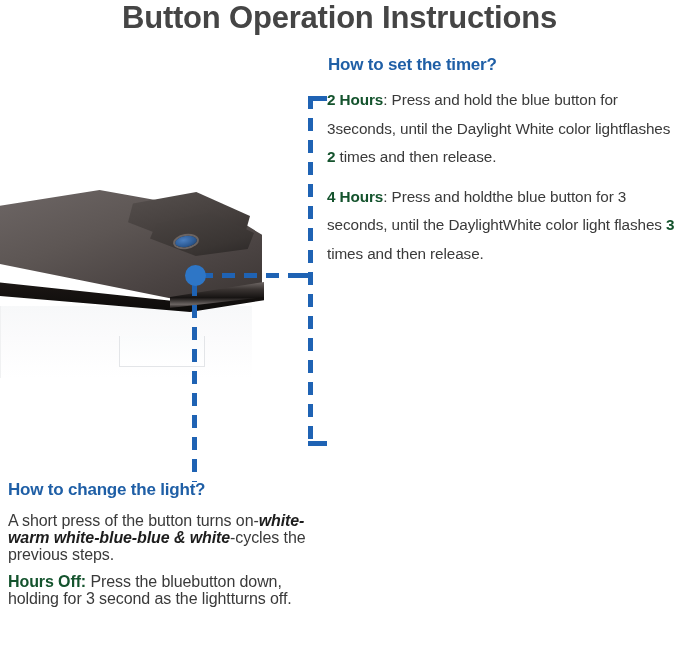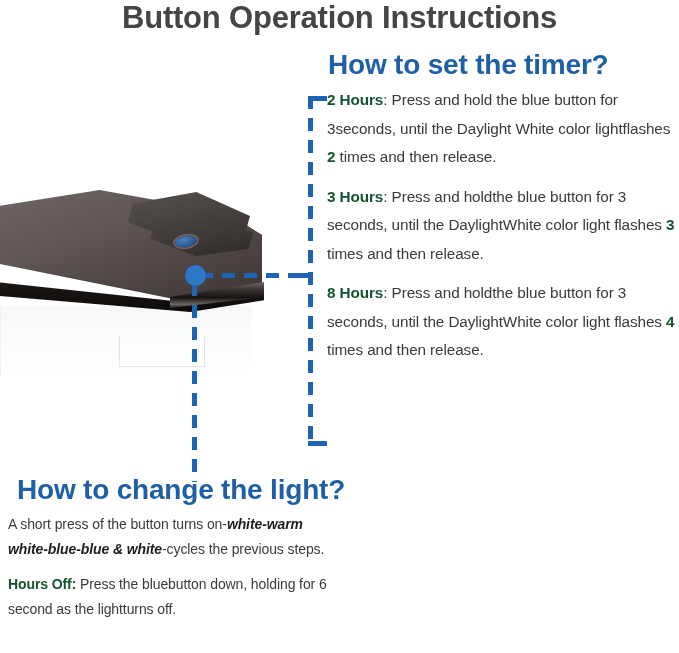--- a/index.html
+++ b/index.html
@@ -16,25 +16,25 @@
     position: absolute; left: 0; top: -2px; width: 679px;
     text-align: center;
     font-size: 31px; font-weight: 700; letter-spacing: -0.2px;
     color: #454545; line-height: 40px;
     white-space: nowrap;
   }
 
   
   .heading-blue {
     position: absolute;
-    font-size: 28px; font-weight: 700; color: #1F5FA6;
+    font-size: 17px; font-weight: 700; color: #1F5FA6;
     letter-spacing: -0.2px; line-height: 28px; white-space: nowrap;
   }
   #timer-heading { left: 328px; top: 51px; }
-  #light-heading { left: 8px;  top: 476px; margin-left: 9px; }
+  #light-heading { left: 8px;  top: 476px; }
 
   
   #product {
     position: absolute; left: 0px; top: 186px;
     width: 268px; height: 192px;
   }
   
   .tank {
     position: absolute; left: 0px; top: 120px; width: 252px; height: 72px;
     background: linear-gradient(180deg,#f7f8f9 0%, #fbfbfc 45%, #ffffff 100%);
@@ -123,21 +123,21 @@
   .para {
     font-size: 15.3px; line-height: 28.5px; color: #3a3a3a;
     margin-bottom: 11px; letter-spacing: -0.1px;
   }
   .para b { font-weight: 700; color: #14532d; }
 
   
   .light-body {
     position: absolute; left: 8px; top: 512px; width: 328px;
   }
-  .light-body .para { margin-bottom: 10px; font-size: 14px; line-height: 25px; }
+  .light-body .para { margin-bottom: 10px; font-size: 16px; line-height: 17px; }
   .light-body i { font-weight: 700; font-style: italic; color: #1d1d1d; }
 
   
   #memory-box {
     position: absolute; left: 345px; top: 482px;
     width: 327px; height: 164px;
     border: 3px dashed #1F63B4;
     background: #ffffff;
     padding: 12px 14px 0 12px;
   }
@@ -170,28 +170,27 @@
   <div class="bracket-cap" id="bracket-top"></div>
   <div class="bracket-cap" id="bracket-bottom"></div>
   <div class="bracket-cap" id="bracket-mid"></div>
 
   <div class="heading-blue" id="timer-heading">How to set the timer?</div>
 
   <div class="timer-list">
 
     <p class="para"><b>2 Hours</b><span>: </span><span>Press and hold the blue button for 3seconds, until the Daylight White color lightflashes </span><b>2</b><span> times and then release.</span></p>
 
-    <p class="para"><b>3 Hours</b><span>: </span><span>Press and holdthe blue button for 3 seconds, until the DaylightWhite color light flashes </span><b>3</b><span> times and then release.</span></p>
+    <p class="para"><b>4 Hours</b><span>: </span><span>Press and holdthe blue button for 3 seconds, until the DaylightWhite color light flashes </span><b>3</b><span> times and then release.</span></p>
 
-    <p class="para"><b>8 Hours</b><span>: </span><span>Press and holdthe blue button for 3 seconds, until the DaylightWhite color light flashes </span><b>4</b><span> times and then release.</span></p>
 
   </div>
 
   <div class="heading-blue" id="light-heading">How to change the light?</div>
 
   <div class="light-body">
     <p class="para"><span>A short press of the button turns on-</span><i>white-warm white-blue-blue &amp; white</i><span>-cycles the previous steps.</span></p>
 
-    <p class="para"><b>Hours Off:</b><span> Press the bluebutton down, holding for 6 second as the lightturns off.</span></p>
+    <p class="para"><b>Hours Off:</b><span> Press the bluebutton down, holding for 3 second as the lightturns off.</span></p>
   </div>
 
 
 </div>
 
 </body></html>

